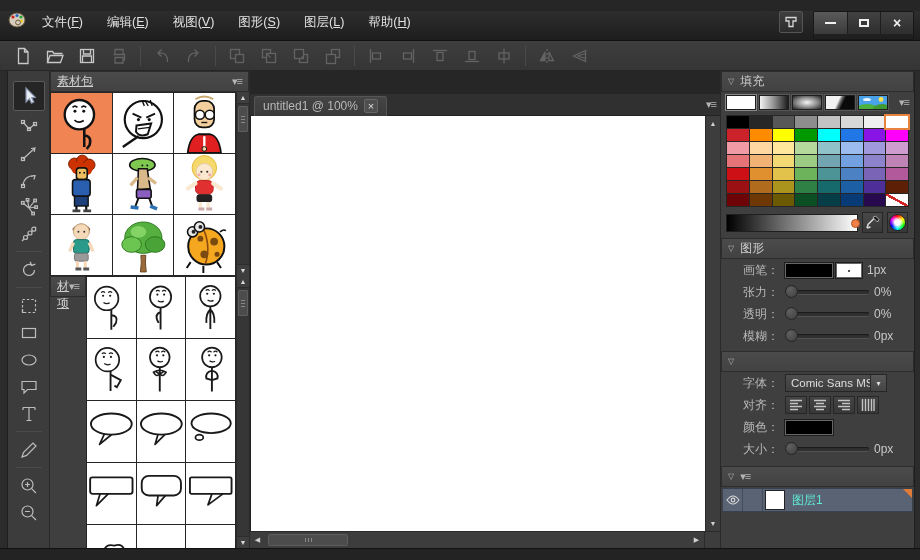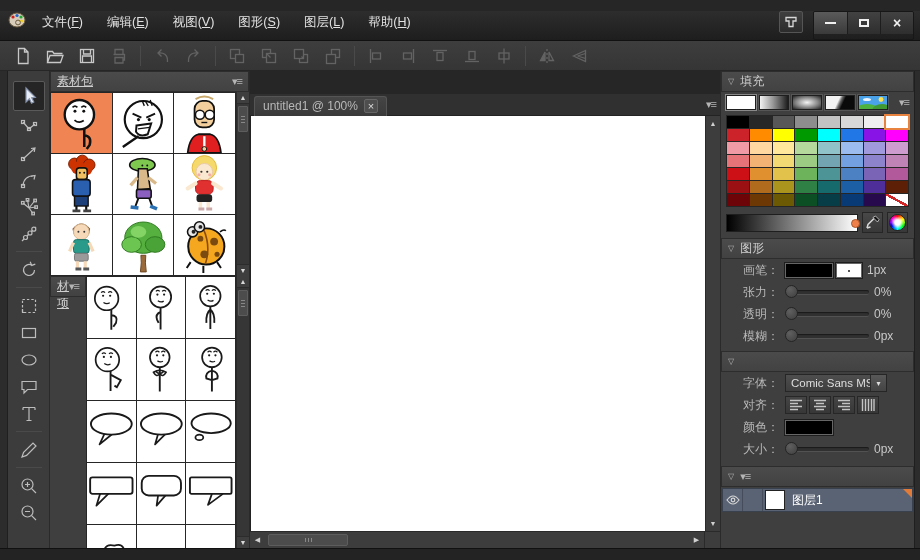--- a/index.html
+++ b/index.html
@@ -119,21 +119,21 @@
   .ddown .dval { flex:1; padding:0 5px; white-space:nowrap; overflow:hidden; font-size:11.5px; }
   .ddown .darr { width:16px; align-self:stretch; border-left:1px solid #2a2a2a; background:linear-gradient(#585858,#444); color:#ddd; font-size:8px; display:flex; align-items:center; justify-content:center; }
   .minibtn { width:22px; height:18px; background:linear-gradient(#454545,#373737); border:1px solid #272727; color:#ccc; display:flex; align-items:center; justify-content:center; margin-right:2px; font-size:11px; }
   .minibtn svg { stroke:#c4c4c4; stroke-width:1.4; }
   .st-b { font-weight:bold; } .st-i { font-style:italic; font-family:"Liberation Serif",serif; }
   .st-u { text-decoration:underline; } .st-s { text-decoration:line-through; }
 
   .layerrow { margin:1px 1px; height:24px; background:#5a6374; border:1px solid #39404e; display:flex; align-items:center; position:relative; }
   .lcell { width:20px; align-self:stretch; border-right:1px solid #454c5a; display:flex; align-items:center; justify-content:center; color:#d5d5d5; }
   .lthumb { width:20px; height:20px; background:#fff; border:1px solid #222; margin:0 2px; }
-  .lname { padding-left:5px; color:#ffffff; }
+  .lname { padding-left:5px; color:#5eead4; }
   .lcorner { position:absolute; right:0; top:0; width:0; height:0; border-left:9px solid transparent; border-top:9px solid #e07b39; }
   .rfill { flex:1; background:#3f3f3f; }
 </style>
 </head>
 <body>
 
 <div class="app">
 
   <div class="titlebar">
     <svg class="appicon" viewBox="0 0 18 18">

